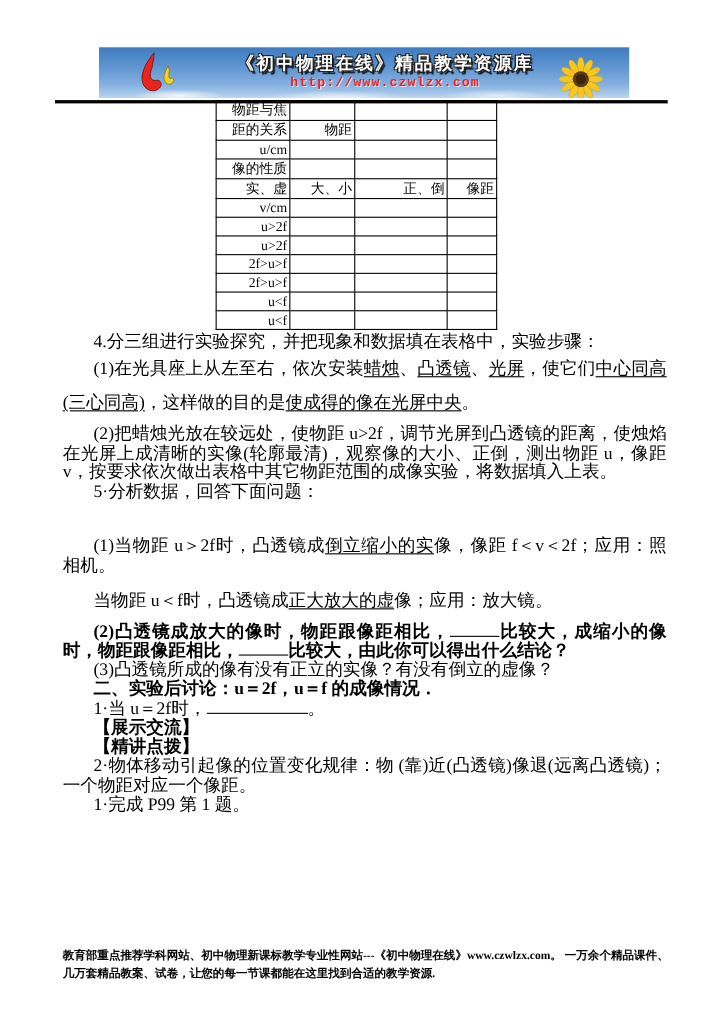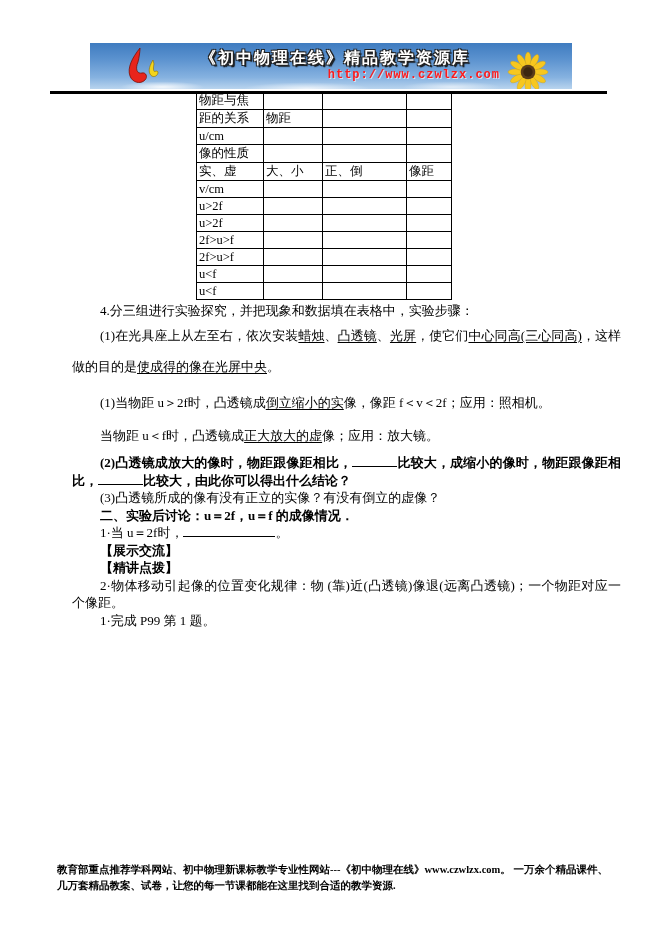--- a/index.html
+++ b/index.html
@@ -17,53 +17,53 @@
     overflow:hidden;
   }
   .banner .clouds {
     position:absolute; left:0; bottom:-6px; width:100%; height:16px;
     background:
       radial-gradient(ellipse 60px 8px at 15% 50%, rgba(255,255,255,.85), transparent 70%),
       radial-gradient(ellipse 90px 9px at 45% 60%, rgba(255,255,255,.7), transparent 70%),
       radial-gradient(ellipse 70px 8px at 75% 50%, rgba(255,255,255,.6), transparent 70%);
   }
   .banner-title {
-    position:absolute; left:110px; top:5px; width:300px; 
+    position:absolute; left:110px; top:5px; width:300px; text-align:center;
     font-size:16px; font-weight:bold; color:#ffffff; letter-spacing:2px;
     text-shadow:1px 1px 0 #222,-1px 1px 0 #222,1px -1px 0 #222,-1px -1px 0 #222,2px 2px 1px #111;
     white-space:nowrap;
   }
   .banner-url {
-    position:absolute; left:110px; top:25px; width:300px; text-align:right;
+    position:absolute; left:110px; top:25px; width:300px; text-align:center;
     font-family:"Liberation Mono","DejaVu Sans Mono",monospace;
     font-size:12px; font-weight:bold; color:#ff1a1a; letter-spacing:1px;
     text-shadow:1px 1px 0 rgba(255,255,255,.6);
   }
   .logo { position:absolute; left:30px; top:3px; width:46px; height:42px; }
   .sunflower { position:absolute; right:18px; top:9px; width:52px; height:40px; }
   
   .hrule { position:absolute; left:50px; top:91px; width:557px; height:3px; background:#000; }
   
   table.grid {
     position:absolute; left:196px; top:91px; border-collapse:collapse;
     font-size:12.5px; table-layout:fixed;
   }
   table.grid td {
-    border:1px solid #000; height:17px; text-align:left; vertical-align:middle;
+    border:1px solid #000; height:17px; text-align:right; vertical-align:middle;
     overflow:hidden; white-space:nowrap; padding:0 2px;
   }
   table.grid col.c1{width:67px} table.grid col.c2{width:59px}
   table.grid col.c3{width:84px} table.grid col.c4{width:45px}
   
-  .bodytext { position:absolute; left:72px; top:302px; width:549px; font-size:13px; }
+  .bodytext { position:absolute; left:57px; top:302px; width:549px; font-size:16px; }
   .p { margin:0; text-indent:28px; line-height:17.5px; text-align:justify; }
   .p.sp2 { line-height:31px; }
   .p.lh18 { line-height:18px; }
   .p.mt4 { margin-top:4px; } .p.mt10 { margin-top:10px;font-weight:bold; }
-  .p.mt14 { margin-top:12px; } .p.mt15 { margin-top:15px; }
+  .p.mt14 { margin-top:32px; } .p.mt15 { margin-top:15px; }
   .p.b { font-weight:bold; }
   .u { text-decoration:underline; text-underline-offset:2px; }
   .blank { display:inline-block; border-bottom:1px solid #000; height:12px; vertical-align:baseline; }
   
   .footer {
     position:absolute; left:57px; top:862px; width:551px;
     font-size:10.5px; font-weight:bold; line-height:16px; color:#000;
     font-family:"Liberation Serif","DejaVu Serif",serif;
   }
 </style>
@@ -185,20 +185,22 @@
           <td></td>
           <td></td>
           <td></td>
         </tr>
       </tbody>
   </table>
 
   <div class="bodytext" id="bodytext">
       <p class="p lh18"><span>4.分三组进行实验探究，并把现象和数据填在表格中，实验步骤：</span></p>
       <p class="p sp2"><span>(1)在光具座上从左至右，依次安装</span><span class="u">蜡烛</span><span>、</span><span class="u">凸透镜</span><span>、</span><span class="u">光屏</span><span>，使它们</span><span class="u">中心同高(三心同高)</span><span>，这样做的目的是</span><span class="u">使成得的像在光屏中央</span><span>。</span></p>
+      <p class="p mt4"><span>(2)把蜡烛光放在较远处，使物距 u&gt;2f，调节光屏到凸透镜的距离，使烛焰在光屏上成清晰的实像(轮廓最清)，观察像的大小、正倒，测出物距 u，像距 v，按要求依次做出表格中其它物距范围的成像实验，将数据填入上表。</span></p>
+      <p class="p"><span>5·分析数据，回答下面问题：</span></p>
       <p class="p mt14"><span>(1)当物距 u＞2f时，凸透镜成</span><span class="u">倒立缩小的实</span><span>像，像距 f＜v＜2f；应用：照相机。</span></p>
       <p class="p mt15"><span>当物距 u＜f时，凸透镜成</span><span class="u">正大放大的虚</span><span>像；应用：放大镜。</span></p>
       <p class="p mt10"><span>(2)凸透镜成放大的像时，物距跟像距相比，</span><span class="blank" style="width: 45px;"></span><span>比较大，成缩小的像时，物距跟像距相比，</span><span class="blank" style="width: 45px;"></span><span>比较大，由此你可以得出什么结论？</span></p>
       <p class="p"><span>(3)凸透镜所成的像有没有正立的实像？有没有倒立的虚像？</span></p>
       <p class="p b"><span>二、实验后讨论：u＝2f，u＝f 的成像情况．</span></p>
       <p class="p"><span>1·当 u＝2f时，</span><span class="blank" style="width: 92px;"></span><span>。</span></p>
       <p class="p b"><span>【展示交流】</span></p>
       <p class="p b"><span>【精讲点拨】</span></p>
       <p class="p"><span>2·物体移动引起像的位置变化规律：物 (靠)近(凸透镜)像退(远离凸透镜)；一个物距对应一个像距。</span></p>
       <p class="p"><span>1·完成 P99 第 1 题。</span></p>

